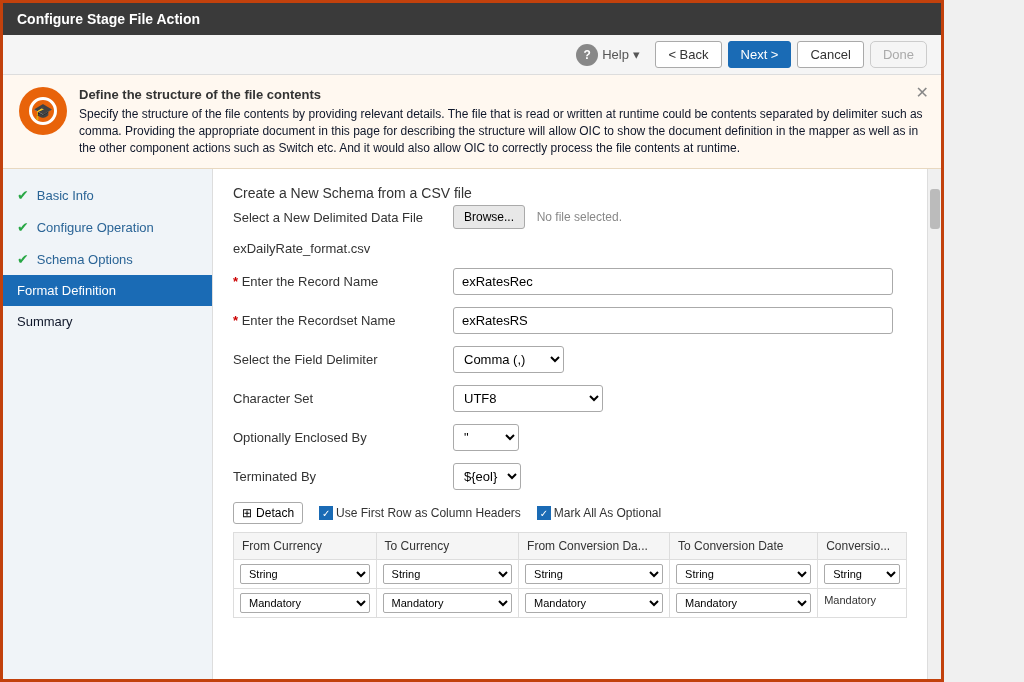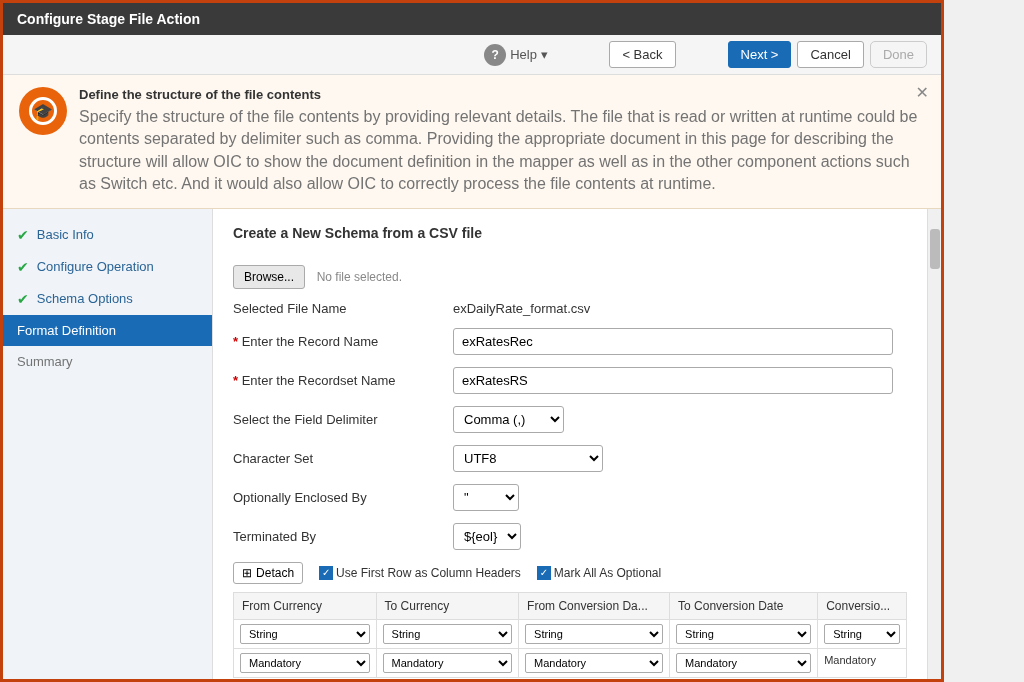--- a/index.html
+++ b/index.html
@@ -5,44 +5,44 @@
     * { box-sizing: border-box; margin: 0; padding: 0; }
     body { font-family: Arial, sans-serif; font-size: 13px; background: #f0f0f0; color: #333; width: 1024px; height: 682px; overflow: hidden; }
 
     .window { width: 944px; height: 682px; background: #fff; border: 3px solid #c2410c; display: flex; flex-direction: column; }
 
     .title-bar { background: #3a3a3a; color: #fff; padding: 8px 14px; font-size: 14px; font-weight: bold; }
 
     .toolbar { background: #f5f5f5; border-bottom: 1px solid #ddd; padding: 6px 14px; display: flex; align-items: center; justify-content: flex-end; gap: 6px; }
     .help-btn { background: none; border: none; cursor: pointer; display: flex; align-items: center; gap: 4px; color: #555; font-size: 13px; margin-right: 10px; }
     .help-icon { width: 22px; height: 22px; background: #888; border-radius: 50%; color: #fff; display: flex; align-items: center; justify-content: center; font-weight: bold; font-size: 12px; }
-    .nav-btn { background: #fff; border: 1px solid #aaa; padding: 5px 12px; cursor: pointer; font-size: 13px; border-radius: 3px; color: #333; margin-left: 46px; }
+    .nav-btn { background: #fff; border: 1px solid #aaa; padding: 5px 12px; cursor: pointer; font-size: 13px; border-radius: 3px; color: #333; }
     .cancel-btn { background: #fff; border: 1px solid #aaa; padding: 5px 12px; cursor: pointer; font-size: 13px; border-radius: 3px; color: #333; }
     .done-btn { background: #f5f5f5; border: 1px solid #ccc; padding: 5px 12px; cursor: pointer; font-size: 13px; border-radius: 5px; color: #aaa; }
 
     .info-banner { background: #fff8f0; border-bottom: 1px solid #e8d8c0; padding: 12px 16px; display: flex; align-items: flex-start; gap: 12px; position: relative; }
     .info-icon { width: 48px; height: 48px; background: #e8630a; border-radius: 50%; display: flex; align-items: center; justify-content: center; flex-shrink: 0; }
     .info-icon-inner { width: 28px; height: 28px; border: 3px solid #fff; border-radius: 50%; display: flex; align-items: center; justify-content: center; }
     .info-icon-grad { font-size: 16px; color: #fff; font-weight: bold; }
     .info-text h3 { font-size: 13px; font-weight: bold; color: #333; margin-bottom: 4px; }
-    .info-text p { font-size: 16px; color: #737373; line-height: 1.4; }
+    .info-text p { font-size: 12px; color: #0f172a; line-height: 1.4; }
     .close-banner { position: absolute; top: 8px; right: 12px; cursor: pointer; font-size: 16px; color: #888; background: none; border: none; }
 
     .content-area { display: flex; flex: 1; overflow: hidden; }
 
     .sidebar { width: 210px; background: #f0f4f8; border-right: 1px solid #ddd; padding: 10px 0; flex-shrink: 0; }
     .sidebar-item { padding: 8px 14px; font-size: 13px; cursor: pointer; display: flex; align-items: center; gap: 8px; color: #333; }
     .sidebar-item.active { background: #1a6bb5; color: #fff; font-weight: normal; }
     .sidebar-item.completed { color: #2a6496; }
-    .sidebar-item.disabled { color: #737373; cursor: default; }
+    .sidebar-item.disabled { color: #0f172a; cursor: default; }
     .check-icon { color: #28a745; font-size: 14px; }
 
     .main-content { flex: 1; overflow-y: auto; padding: 16px 20px; background: #fff; }
 
-    .section-title { font-size: 14px; font-weight: bold; color: #333; margin-bottom: 24px; }
+    .section-title { font-size: 14px; font-weight: normal; color: #333; margin-bottom: 4px; }
 
     .form-row { display: flex; align-items: center; margin-bottom: 12px; }
     .form-label { width: 220px; font-size: 13px; color: #333; flex-shrink: 0; }
     .form-label.required::before { content: "* "; color: #c00; font-weight: bold; }
     .form-value { font-size: 13px; color: #333; }
 
     .browse-btn { background: #e8e8e8; border: 1px solid #aaa; padding: 4px 10px; cursor: pointer; font-size: 12px; border-radius: 3px; margin-right: 8px; }
     .no-file { color: #888; font-size: 12px; }
 
     .text-input { border: 1px solid #aaa; padding: 5px 8px; font-size: 13px; border-radius: 3px; width: 440px; }
@@ -120,28 +120,28 @@
       </div>
       <div class="sidebar-item disabled">
         <span>Summary</span>
       </div>
     </div>
 
     <div class="main-content">
       <div class="section-title">Create a New Schema from a CSV file</div>
 
       <div class="form-row">
+        <div class="form-label">Select a New Delimited Data File</div>
         <div>
           <button class="browse-btn">Browse...</button>
           <span class="no-file">No file selected.</span>
         </div>
       </div>
 
       <div class="form-row">
-        <div class="form-label">Selected File Name</div>
         <div class="form-value">exDailyRate_format.csv</div>
       </div>
 
       <div class="form-row">
         <div class="form-label required">Enter the Record Name</div>
         <input class="text-input" type="text" value="exRatesRec" style="">
       </div>
 
       <div class="form-row">
         <div class="form-label required">Enter the Recordset Name</div>

